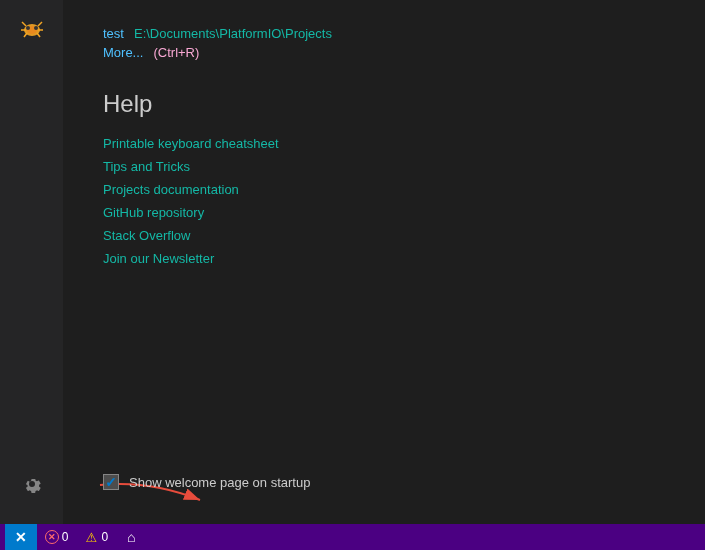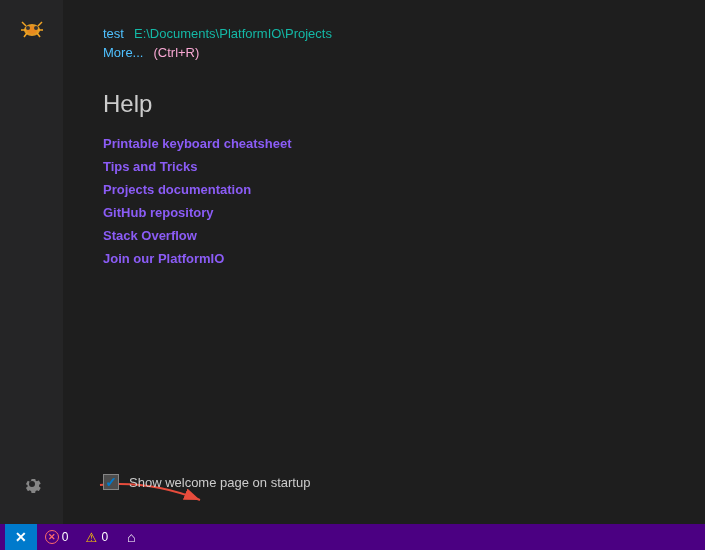--- a/index.html
+++ b/index.html
@@ -99,25 +99,24 @@
       margin-bottom: 18px;
     }
 
     .help-links {
       display: flex;
       flex-direction: column;
       gap: 8px;
     }
 
     .help-link {
-      color: #8b5cf6;
+      color: #14b8a6;
       text-decoration: none;
       cursor: pointer;
       font-size: 13px;
-      font-weight: bold;
     }
 
     
     .startup-section {
       position: absolute;
       bottom: 60px;
       left: 63px;
       width: 642px;
       padding: 0 40px;
       display: flex;
@@ -262,21 +261,21 @@
   </div>
 
   <div class="help-section">
     <div class="section-title">Help</div>
     <div class="help-links">
       <a class="help-link">Printable keyboard cheatsheet</a>
       <a class="help-link">Tips and Tricks</a>
       <a class="help-link">Projects documentation</a>
       <a class="help-link">GitHub repository</a>
       <a class="help-link">Stack Overflow</a>
-      <a class="help-link">Join our PlatformIO</a>
+      <a class="help-link">Join our Newsletter</a>
     </div>
   </div>
 </div>
 
 <svg class="red-arrow" width="130" height="35" viewBox="0 0 130 35">
   <defs>
     <marker id="arrowhead" markerWidth="8" markerHeight="6" refX="8" refY="3" orient="auto">
       <polygon points="0 0, 8 3, 0 6" fill="#e74c3c"></polygon>
     </marker>
   </defs>

